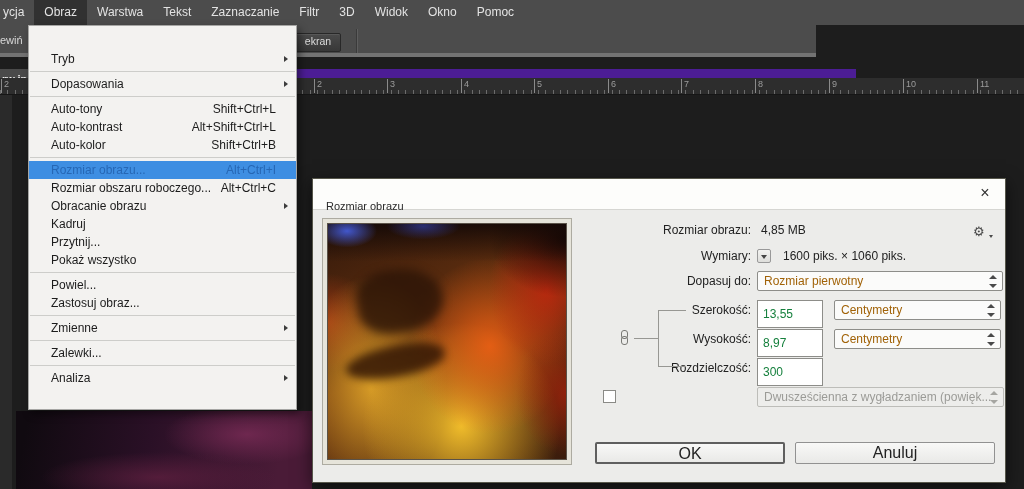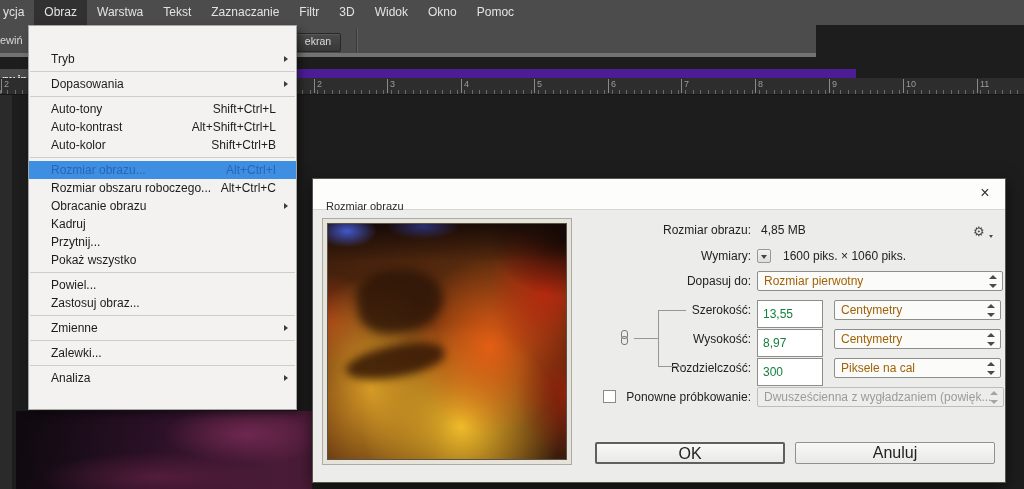--- a/index.html
+++ b/index.html
@@ -298,36 +298,28 @@
         <span class="sel-arrows">
             <i class="up"></i>
             <i class="dn"></i>
           </span>
       </div>
     </div>
 
     <div class="row" style="top:179px">
       <span class="lbl">Rozdzielczość:</span>
       <input class="txtbox" style="left: 444px;" value="300">
-      <div class="selbox" style="left:521px;width:167px">
-        <span>Piksele na cal</span>
-        <span class="sel-arrows">
-            <i class="up"></i>
-            <i class="dn"></i>
-          </span>
-      </div>
     </div>
 
     <div class="bracket"></div>
     <div class="bracket-mid"></div>
     <div class="chain"></div>
 
     <div class="row" style="top:208px">
       <span class="checkbox"></span>
-      <span class="lbl">Ponowne próbkowanie:</span>
       <div class="selbox disabled" style="left:444px;width:247px">
         <span>Dwusześcienna z wygładzaniem (powięk...</span>
         <span class="sel-arrows">
             <i class="up"></i>
             <i class="dn"></i>
           </span>
       </div>
     </div>
 
     <div class="btn ok">OK</div>

